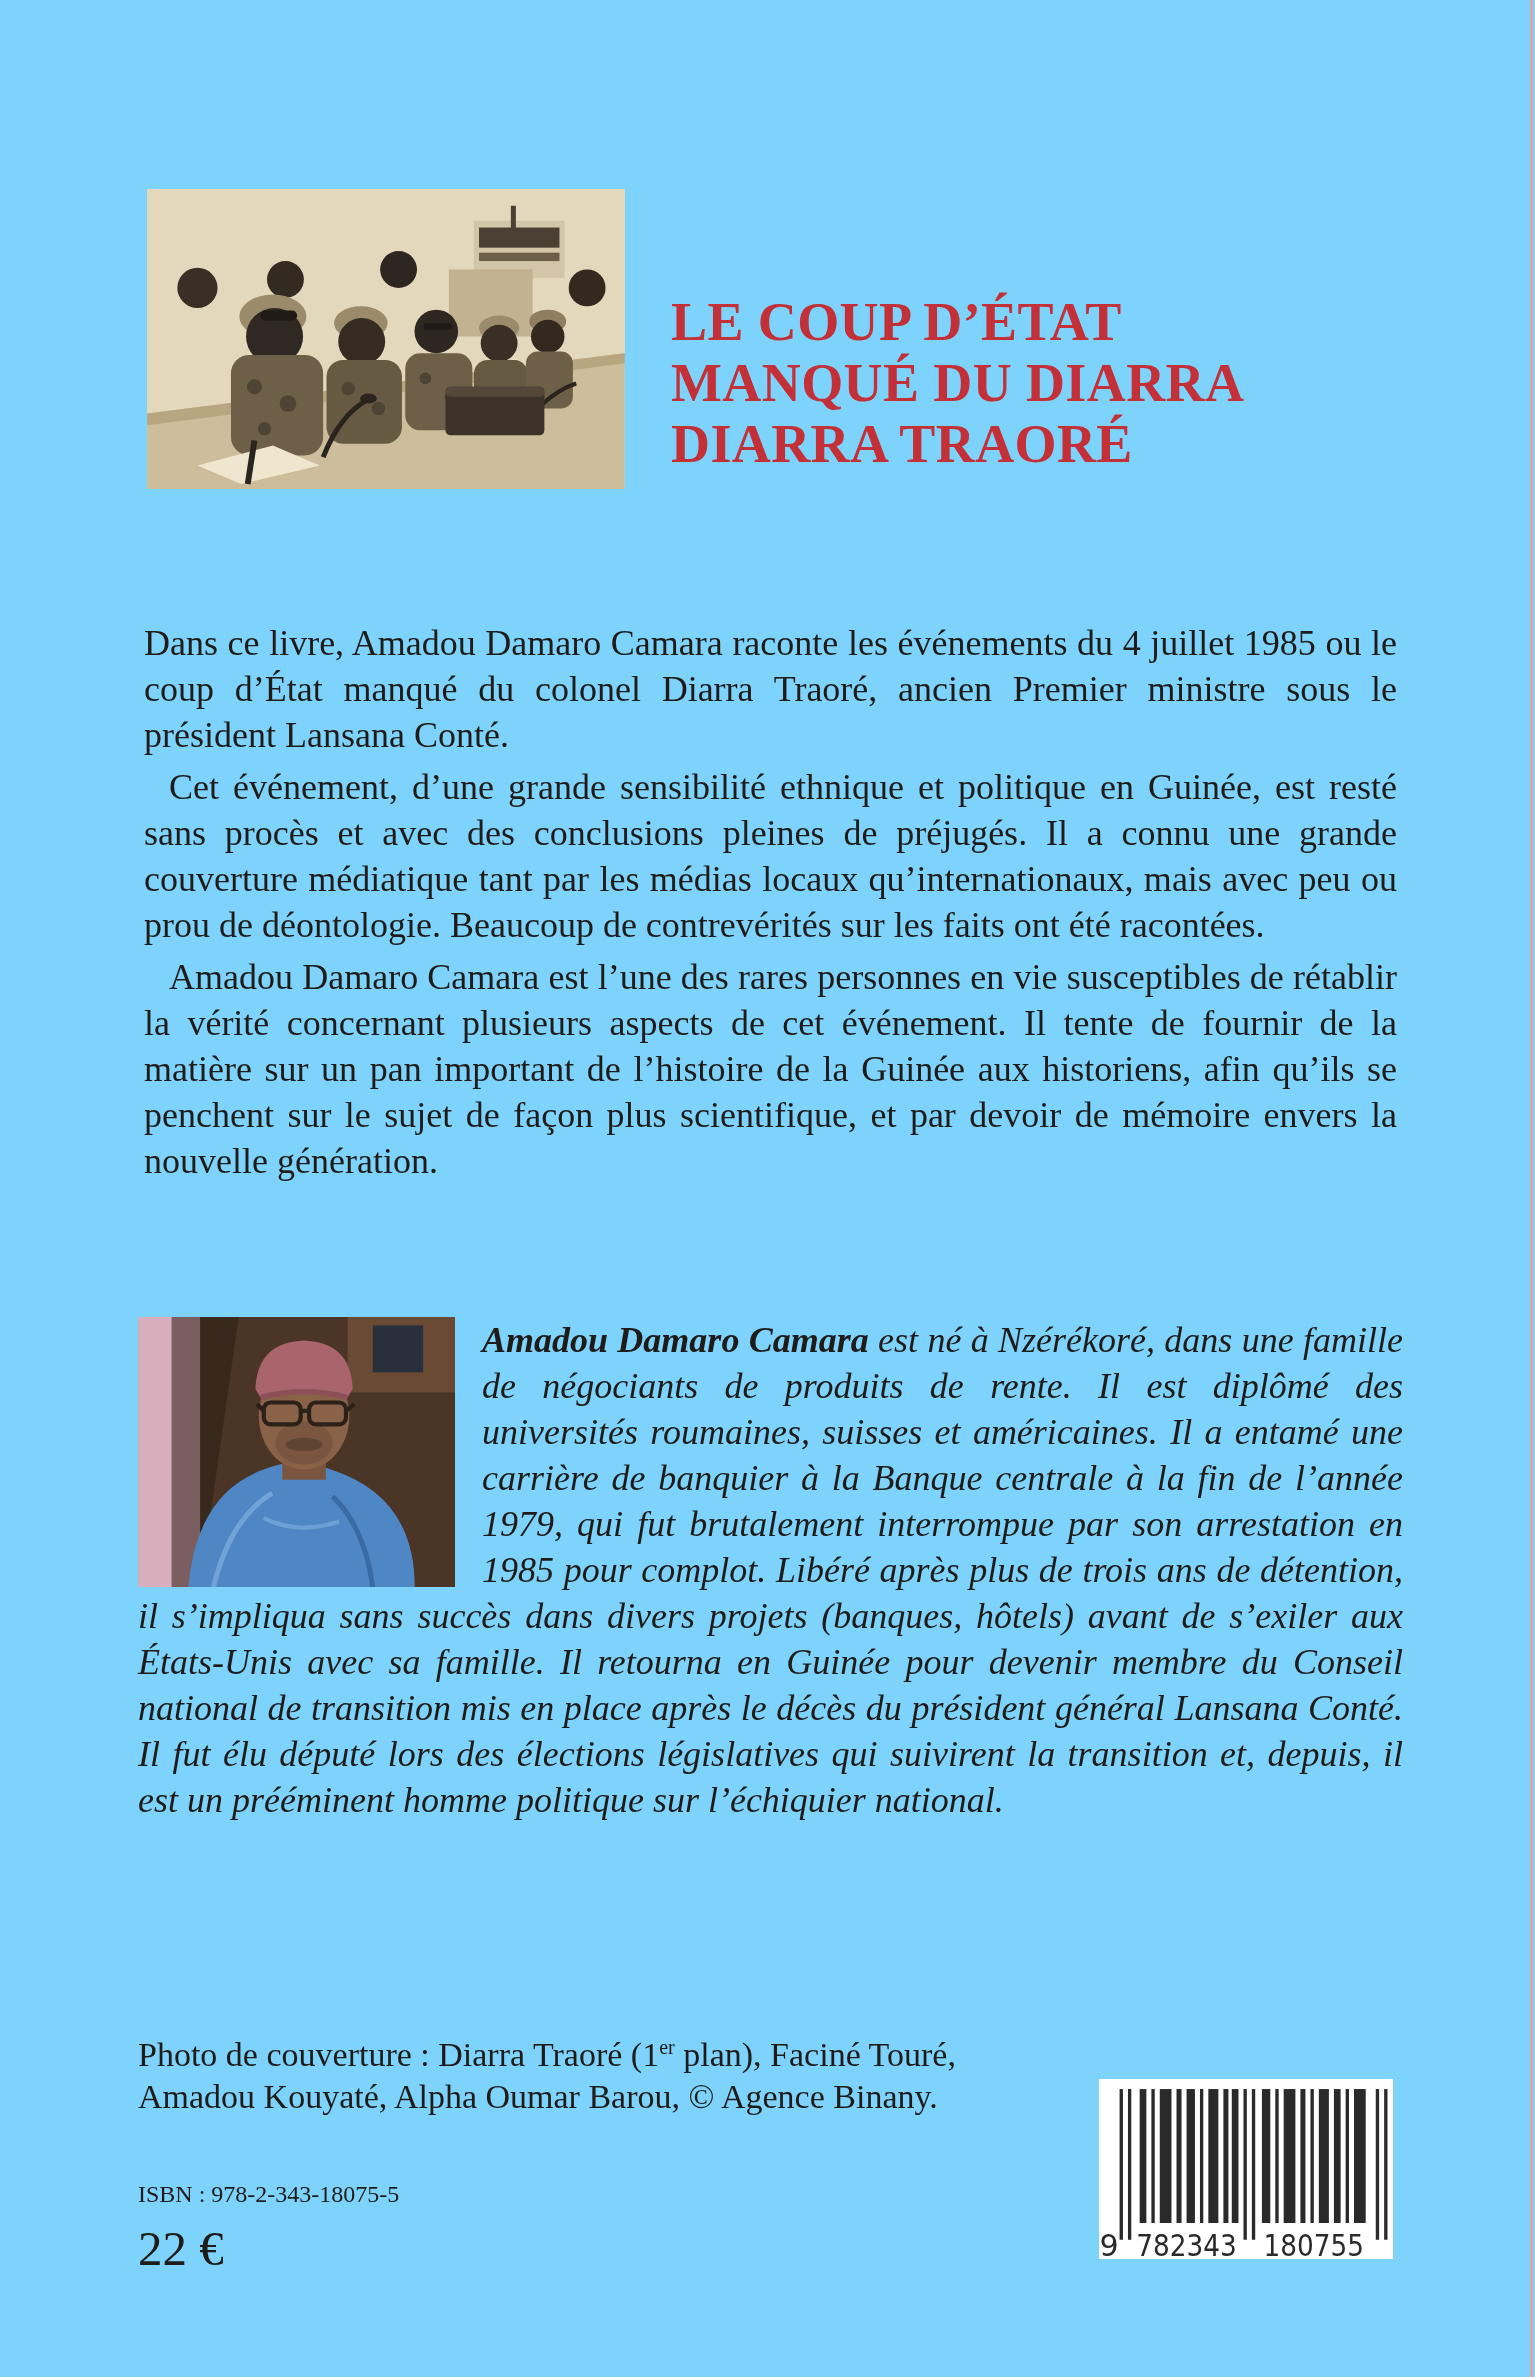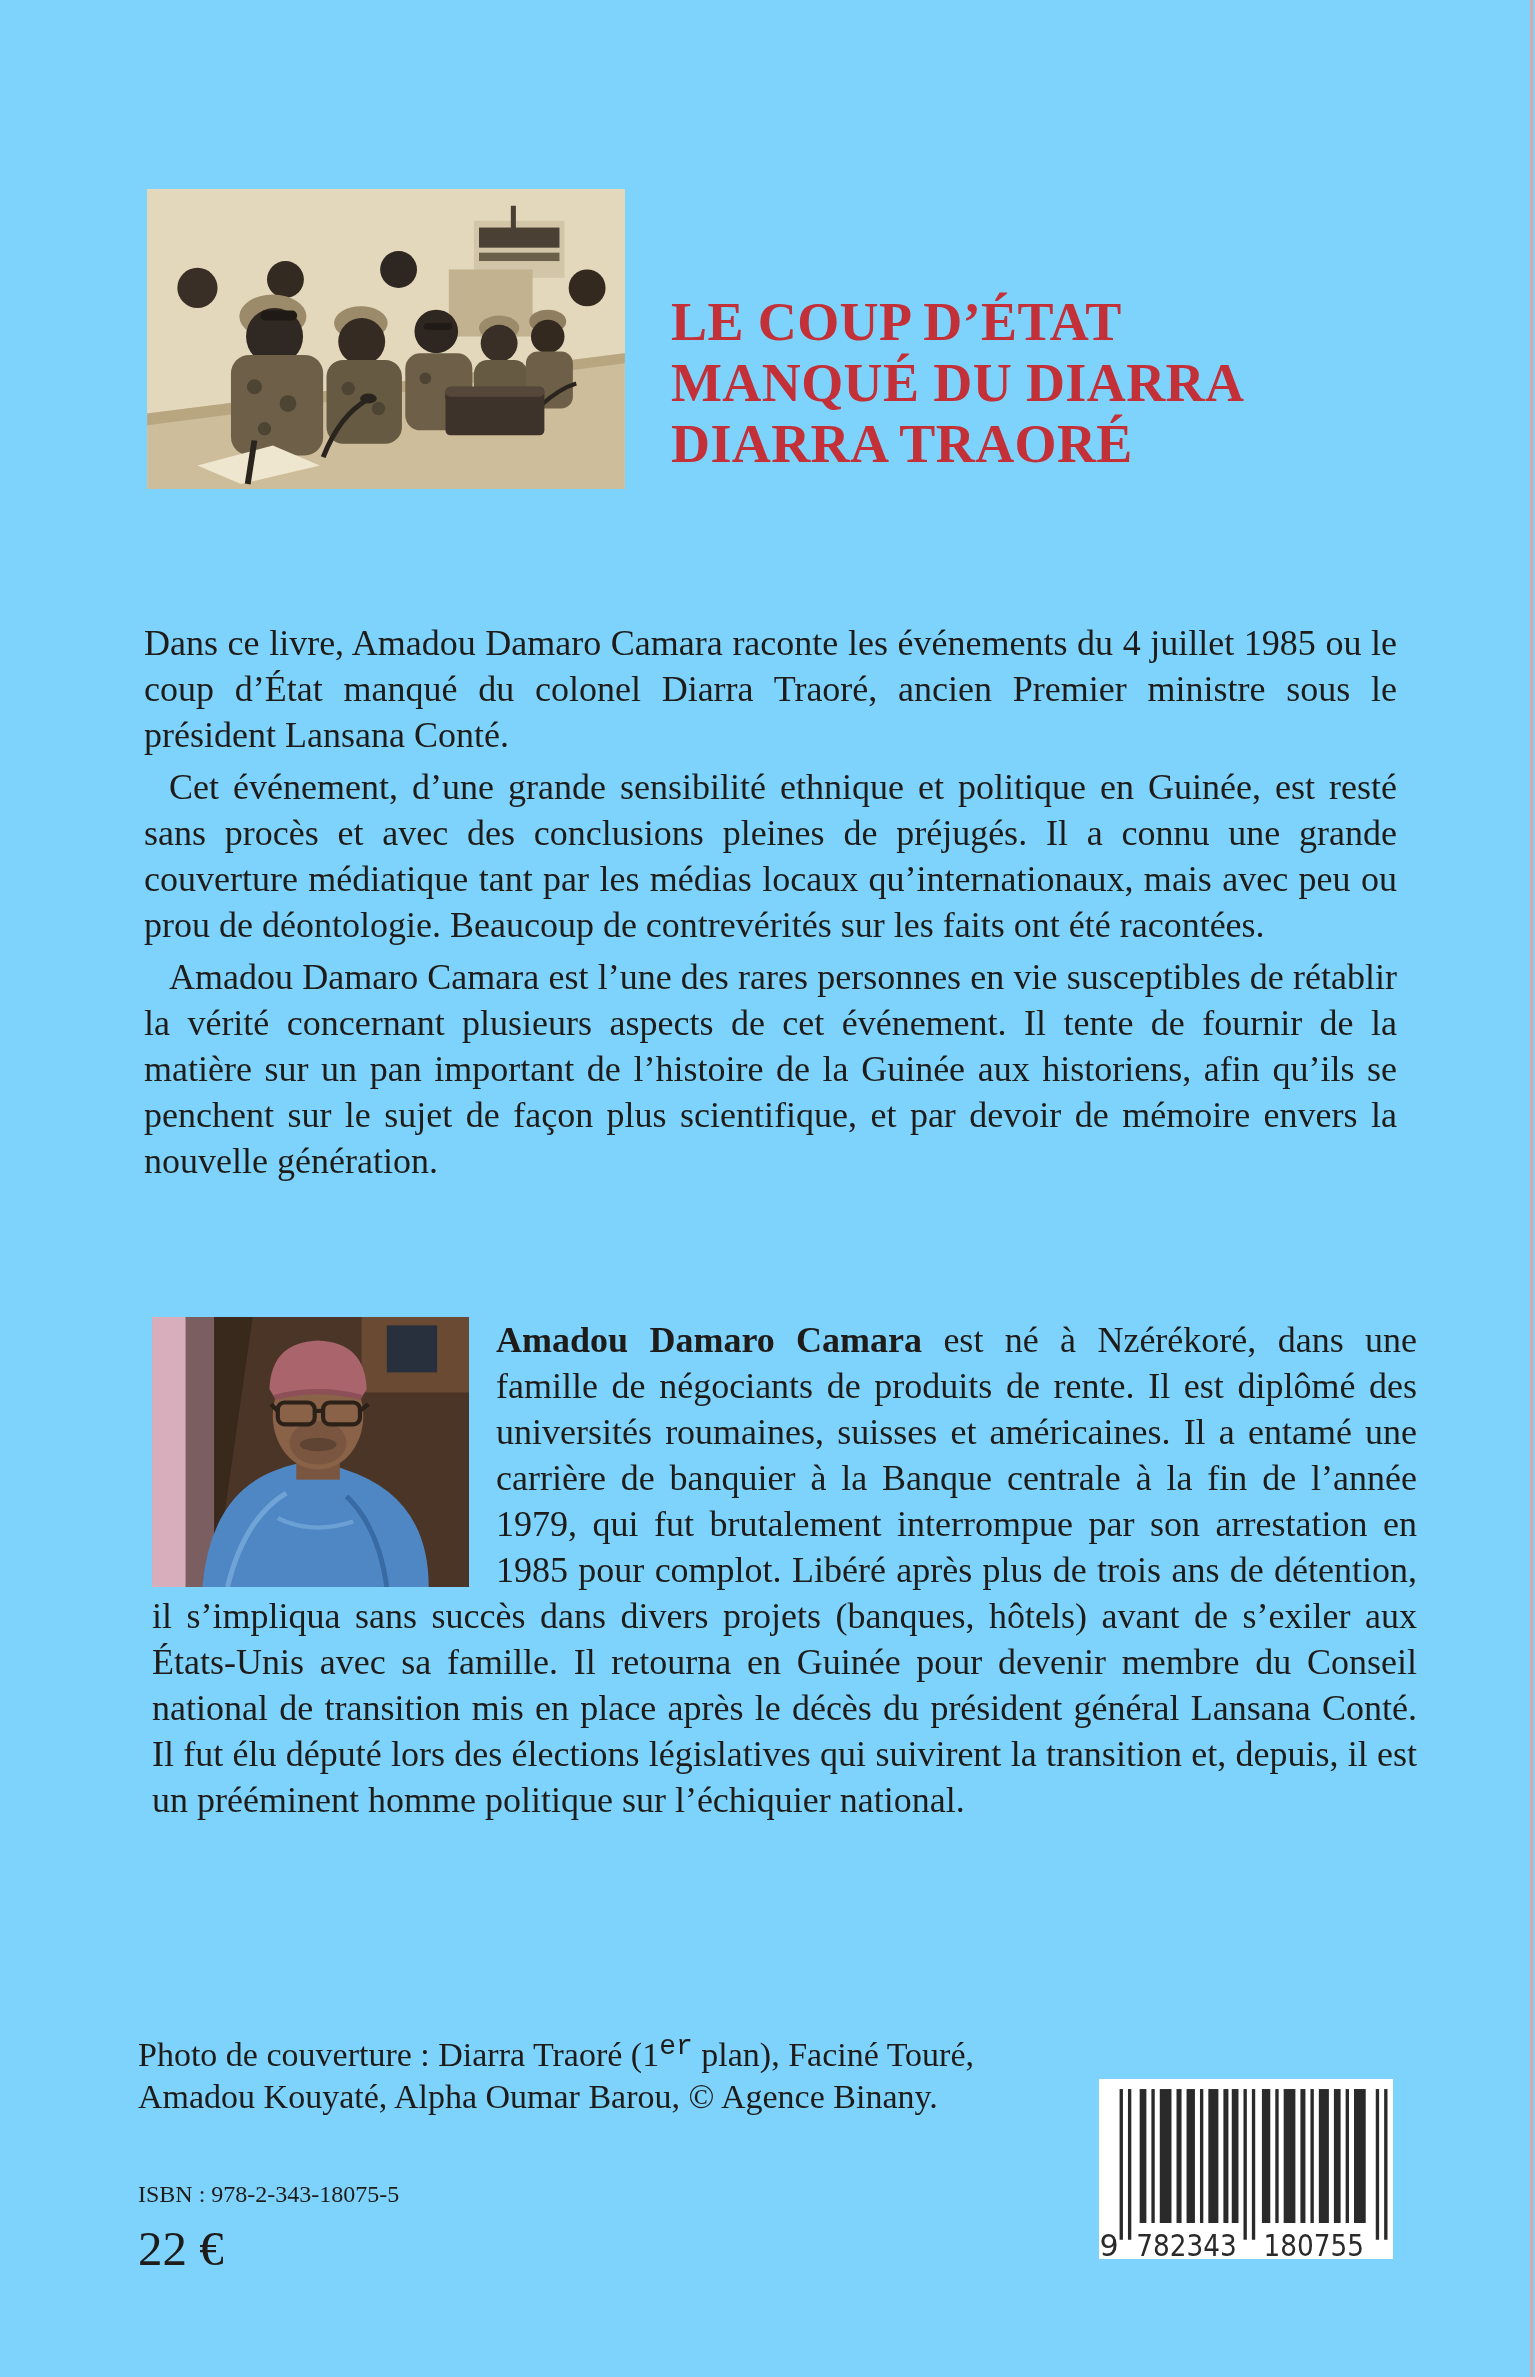--- a/index.html
+++ b/index.html
@@ -30,28 +30,28 @@
   }
   .synopsis{
     position:absolute;left:138px;top:614px;width:1265px;
     font-size:36px;line-height:46px;text-align:justify;
   }
   .synopsis p{margin:6px;}
   .synopsis p.indent{text-indent:25px;}
   .bio{
     position:absolute;left:138px;top:1317px;width:1265px;
     font-size:36px;line-height:46px;text-align:justify;
-    margin-left:14px;
+    font-style:italic;
   }
   .bio .bio-name{font-weight:bold;}
   .credit{
     position:absolute;left:138px;top:2034px;width:1007px;
     font-size:34px;line-height:42px;
   }
-  .credit sup{font-size:28px;line-height:0;font-family:Liberation Mono, monospace;}
+  .credit sup{font-size:20px;line-height:0;}
   .isbn{
     position:absolute;left:138px;top:2181px;
     font-size:24px;
   }
   .price{
     position:absolute;left:138px;top:2220px;
     font-size:49px;
   }
   .barcode{
     position:absolute;left:1099px;top:2079px;width:294px;height:180px;

